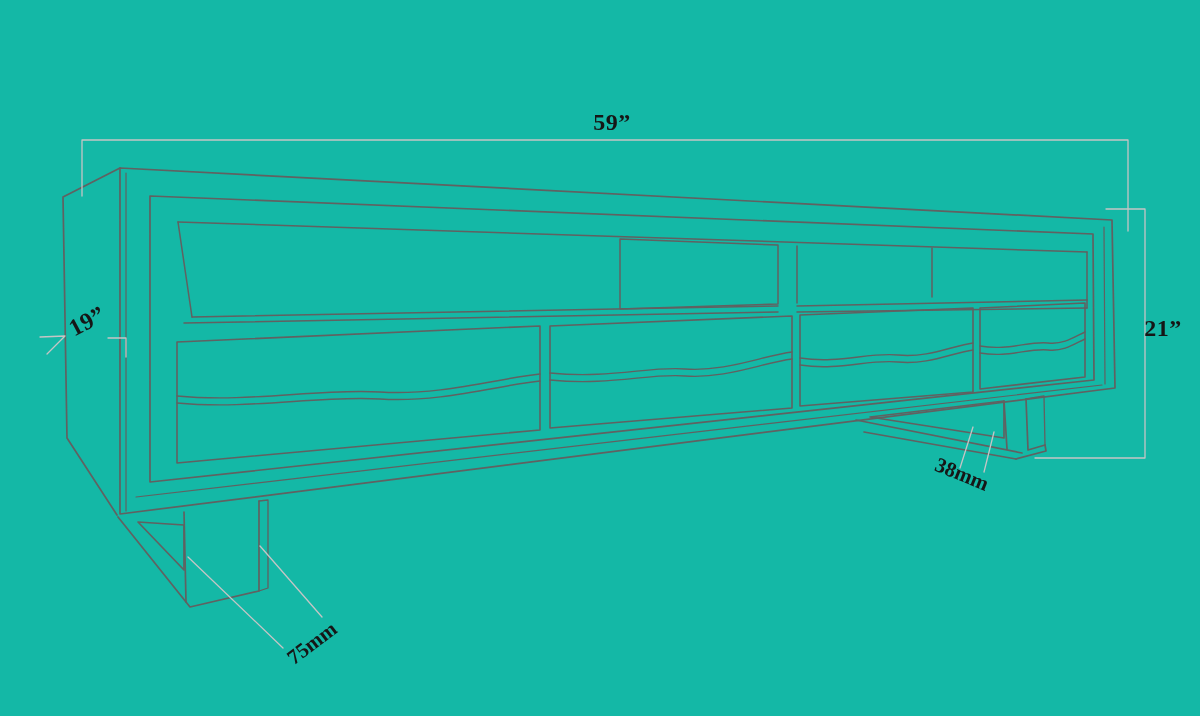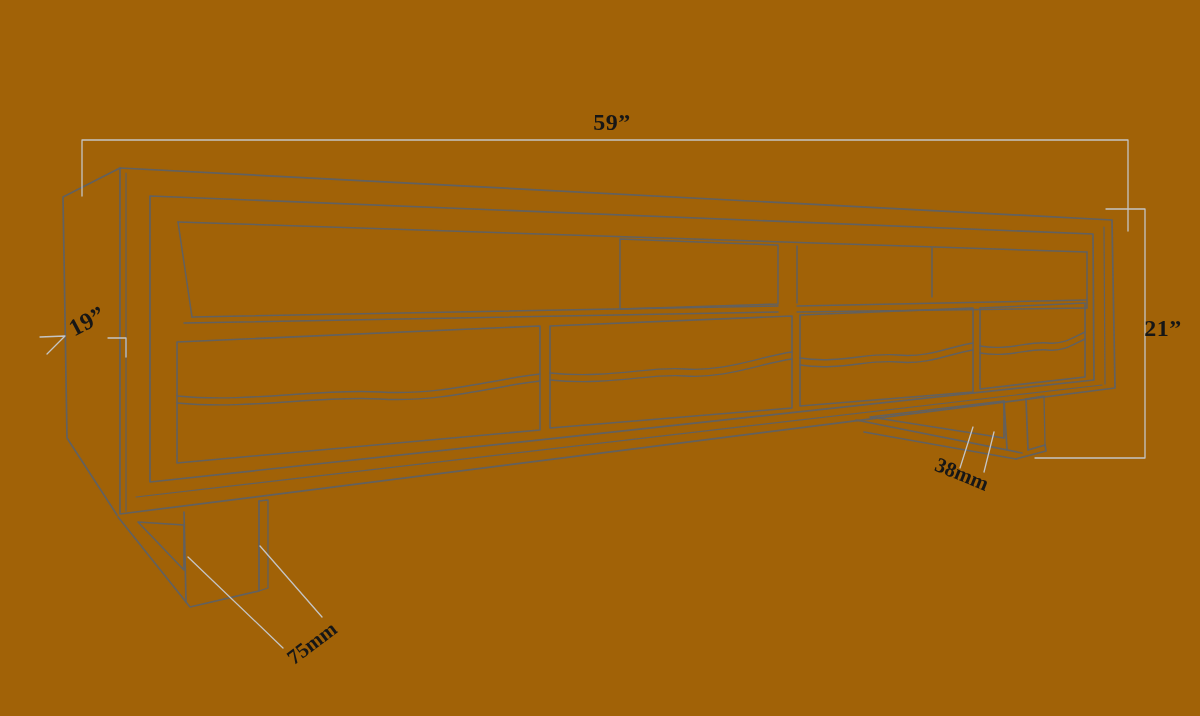--- a/index.html
+++ b/index.html
@@ -5,21 +5,21 @@
   html, body {
     margin: 0;
     padding: 0;
     background: #ffffff;
     font-family: "Liberation Serif", serif;
   }
   .canvas {
     position: relative;
     width: 1200px;
     height: 716px;
-    background: #a16207;
+    background: #14b8a6;
     overflow: hidden;
   }
   svg { display: block; }
   .dim-label {
     font-family: "Liberation Serif", serif;
     font-weight: bold;
     fill: #161616;
   }
   .dim-label.inches { font-size: 24px; letter-spacing: 0.5px; }
   .dim-label.mm { font-size: 21px; }

